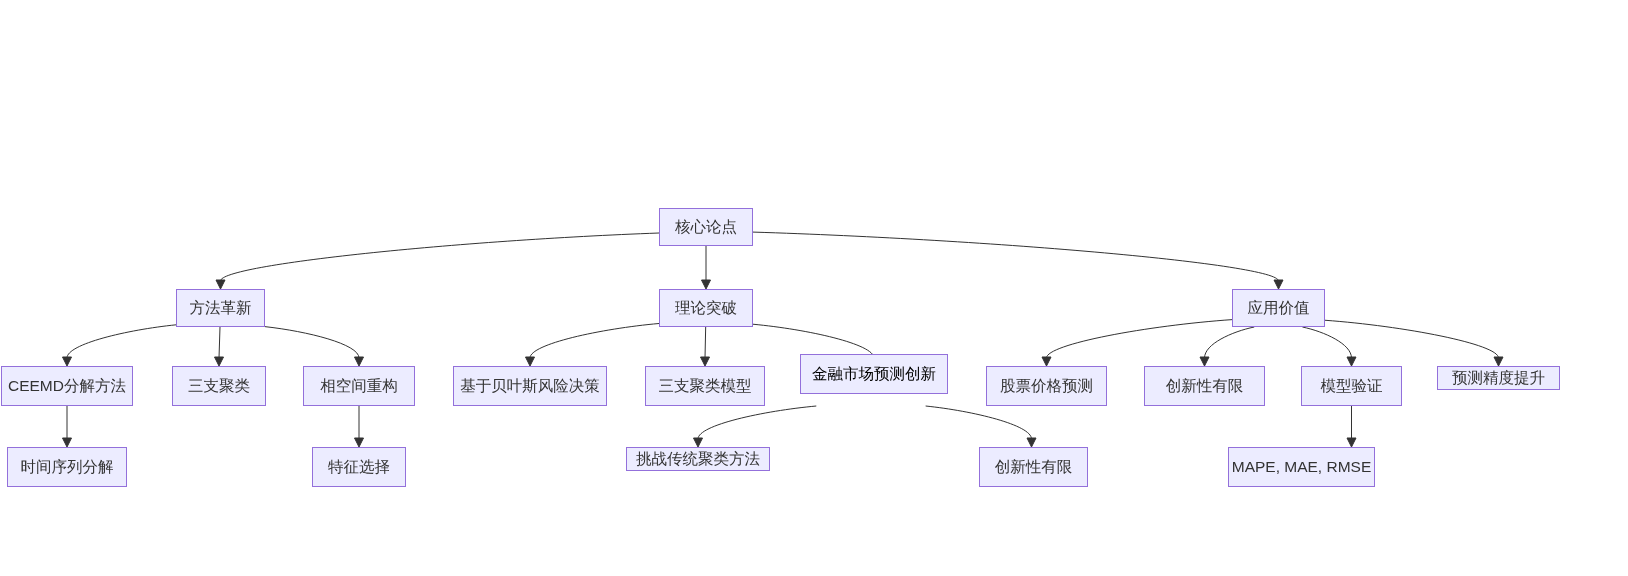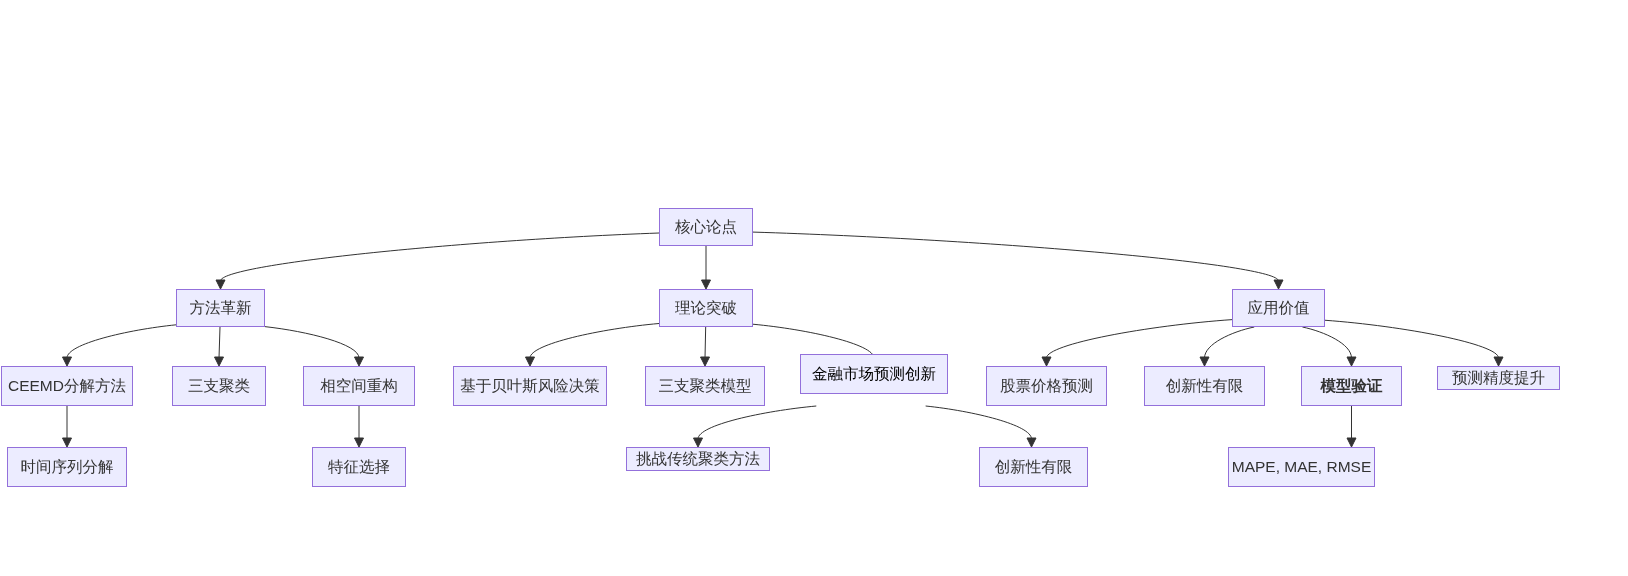--- a/index.html
+++ b/index.html
@@ -95,21 +95,21 @@
       <div class="node" style="left: 659px; top: 289px; width: 94px; height: 38px; background: rgb(236, 236, 255); border-color: rgb(147, 112, 219); color: rgb(51, 51, 51);">理论突破</div>
       <div class="node" style="left: 1232px; top: 289px; width: 93px; height: 38px; background: rgb(236, 236, 255); border-color: rgb(147, 112, 219); color: rgb(51, 51, 51);">应用价值</div>
       <div class="node" style="left: 1px; top: 366px; width: 132px; height: 40px; background: rgb(236, 236, 255); border-color: rgb(147, 112, 219); color: rgb(51, 51, 51);">CEEMD分解方法</div>
       <div class="node" style="left: 172px; top: 366px; width: 94px; height: 40px; background: rgb(236, 236, 255); border-color: rgb(147, 112, 219); color: rgb(51, 51, 51);">三支聚类</div>
       <div class="node" style="left: 303px; top: 366px; width: 112px; height: 40px; background: rgb(236, 236, 255); border-color: rgb(147, 112, 219); color: rgb(51, 51, 51);">相空间重构</div>
       <div class="node" style="left: 453px; top: 366px; width: 154px; height: 40px; background: rgb(236, 236, 255); border-color: rgb(147, 112, 219); color: rgb(51, 51, 51);">基于贝叶斯风险决策</div>
       <div class="node" style="left: 645px; top: 366px; width: 120px; height: 40px; background: rgb(236, 236, 255); border-color: rgb(147, 112, 219); color: rgb(51, 51, 51);">三支聚类模型</div>
       <div class="node" style="left: 800px; top: 354px; width: 148px; height: 40px; background: rgb(236, 236, 255); border-color: rgb(147, 112, 219); color: #000000;">金融市场预测创新</div>
       <div class="node" style="left: 986px; top: 366px; width: 121px; height: 40px; background: rgb(236, 236, 255); border-color: rgb(147, 112, 219); color: rgb(51, 51, 51);">股票价格预测</div>
       <div class="node" style="left: 1144px; top: 366px; width: 121px; height: 40px; background: rgb(236, 236, 255); border-color: rgb(147, 112, 219); color: rgb(51, 51, 51);">创新性有限</div>
-      <div class="node" style="left: 1301px; top: 366px; width: 101px; height: 40px; background: rgb(236, 236, 255); border-color: rgb(147, 112, 219); color: rgb(51, 51, 51); font-weight: bold;">模型验证</div>
+      <div class="node" style="left: 1301px; top: 366px; width: 101px; height: 40px; background: rgb(236, 236, 255); border-color: rgb(147, 112, 219); color: rgb(51, 51, 51);">模型验证</div>
       <div class="node" style="left: 1437px; top: 366px; width: 123px; height: 24px; background: rgb(236, 236, 255); border-color: rgb(147, 112, 219); color: rgb(51, 51, 51);">预测精度提升</div>
       <div class="node" style="left: 7px; top: 447px; width: 120px; height: 40px; background: rgb(236, 236, 255); border-color: rgb(147, 112, 219); color: rgb(51, 51, 51);">时间序列分解</div>
       <div class="node" style="left: 312px; top: 447px; width: 94px; height: 40px; background: rgb(236, 236, 255); border-color: rgb(147, 112, 219); color: rgb(51, 51, 51);">特征选择</div>
       <div class="node" style="left: 626px; top: 447px; width: 144px; height: 24px; background: rgb(236, 236, 255); border-color: rgb(147, 112, 219); color: rgb(51, 51, 51);">挑战传统聚类方法</div>
       <div class="node" style="left: 979px; top: 447px; width: 109px; height: 40px; background: rgb(236, 236, 255); border-color: rgb(147, 112, 219); color: rgb(51, 51, 51);">创新性有限</div>
       <div class="node" style="left: 1228px; top: 447px; width: 147px; height: 40px; background: rgb(236, 236, 255); border-color: rgb(147, 112, 219); color: rgb(51, 51, 51);">MAPE, MAE, RMSE</div>
     </div>
 </div>
 
 </body></html>

